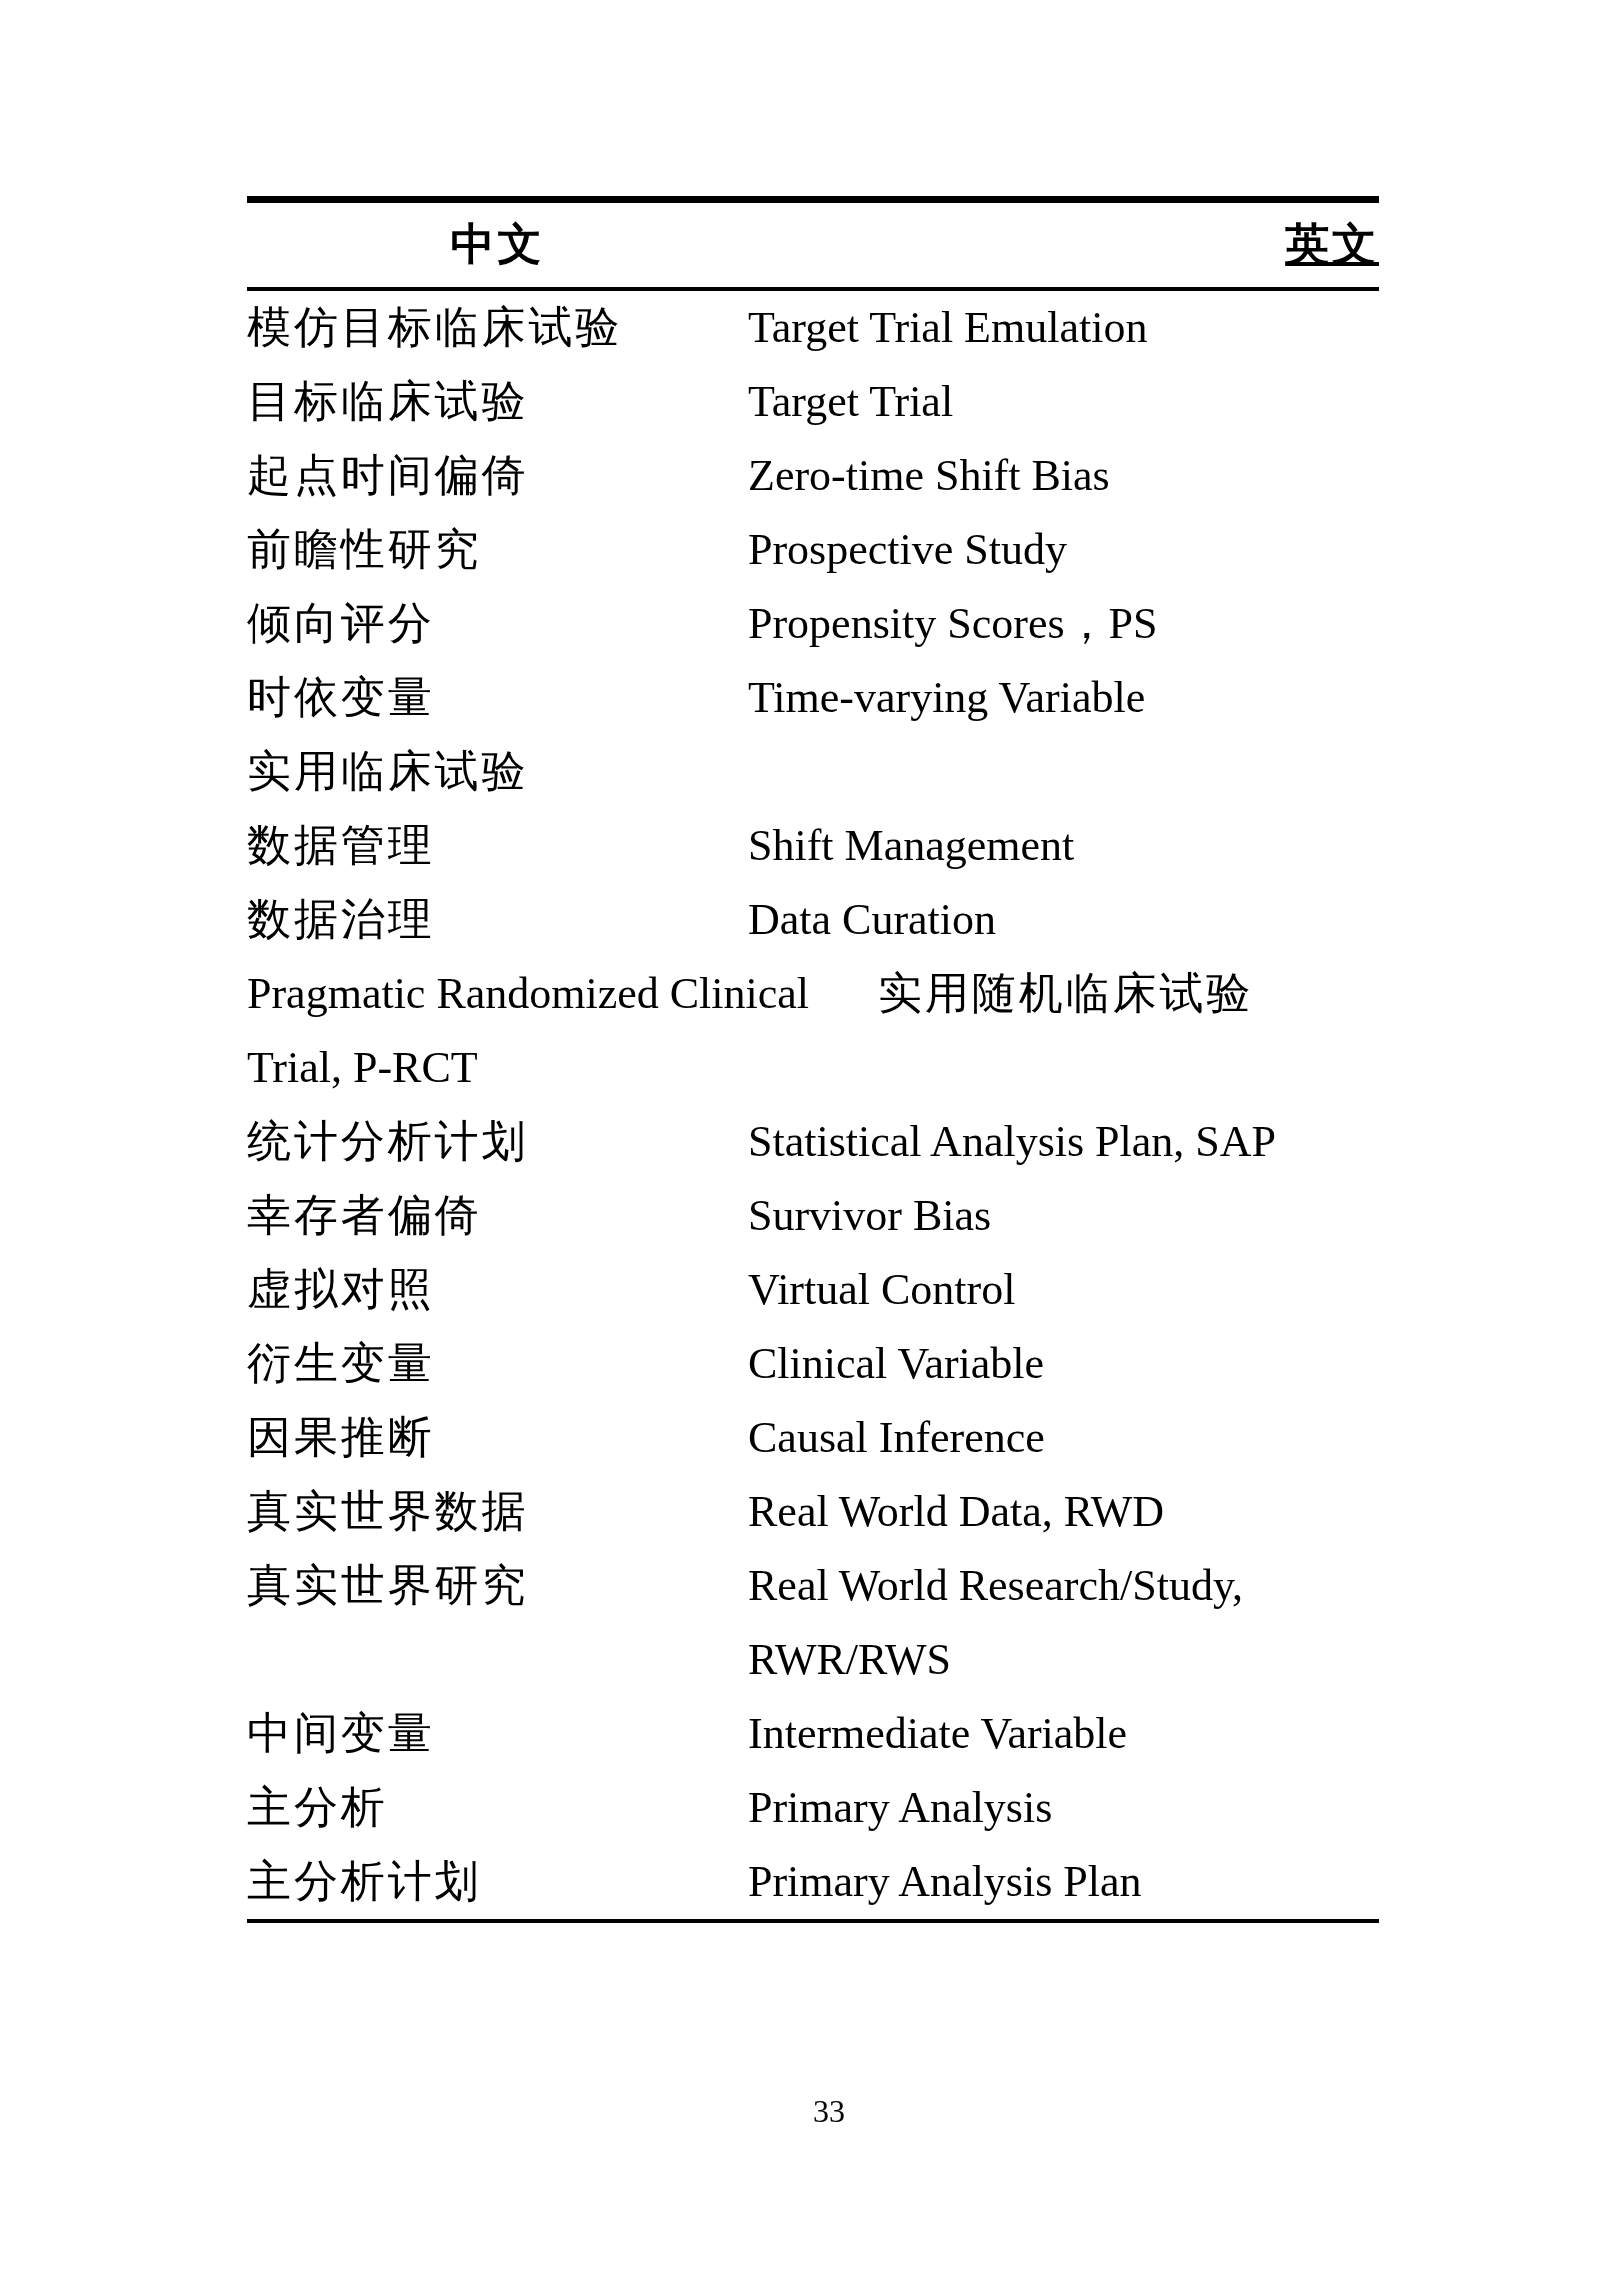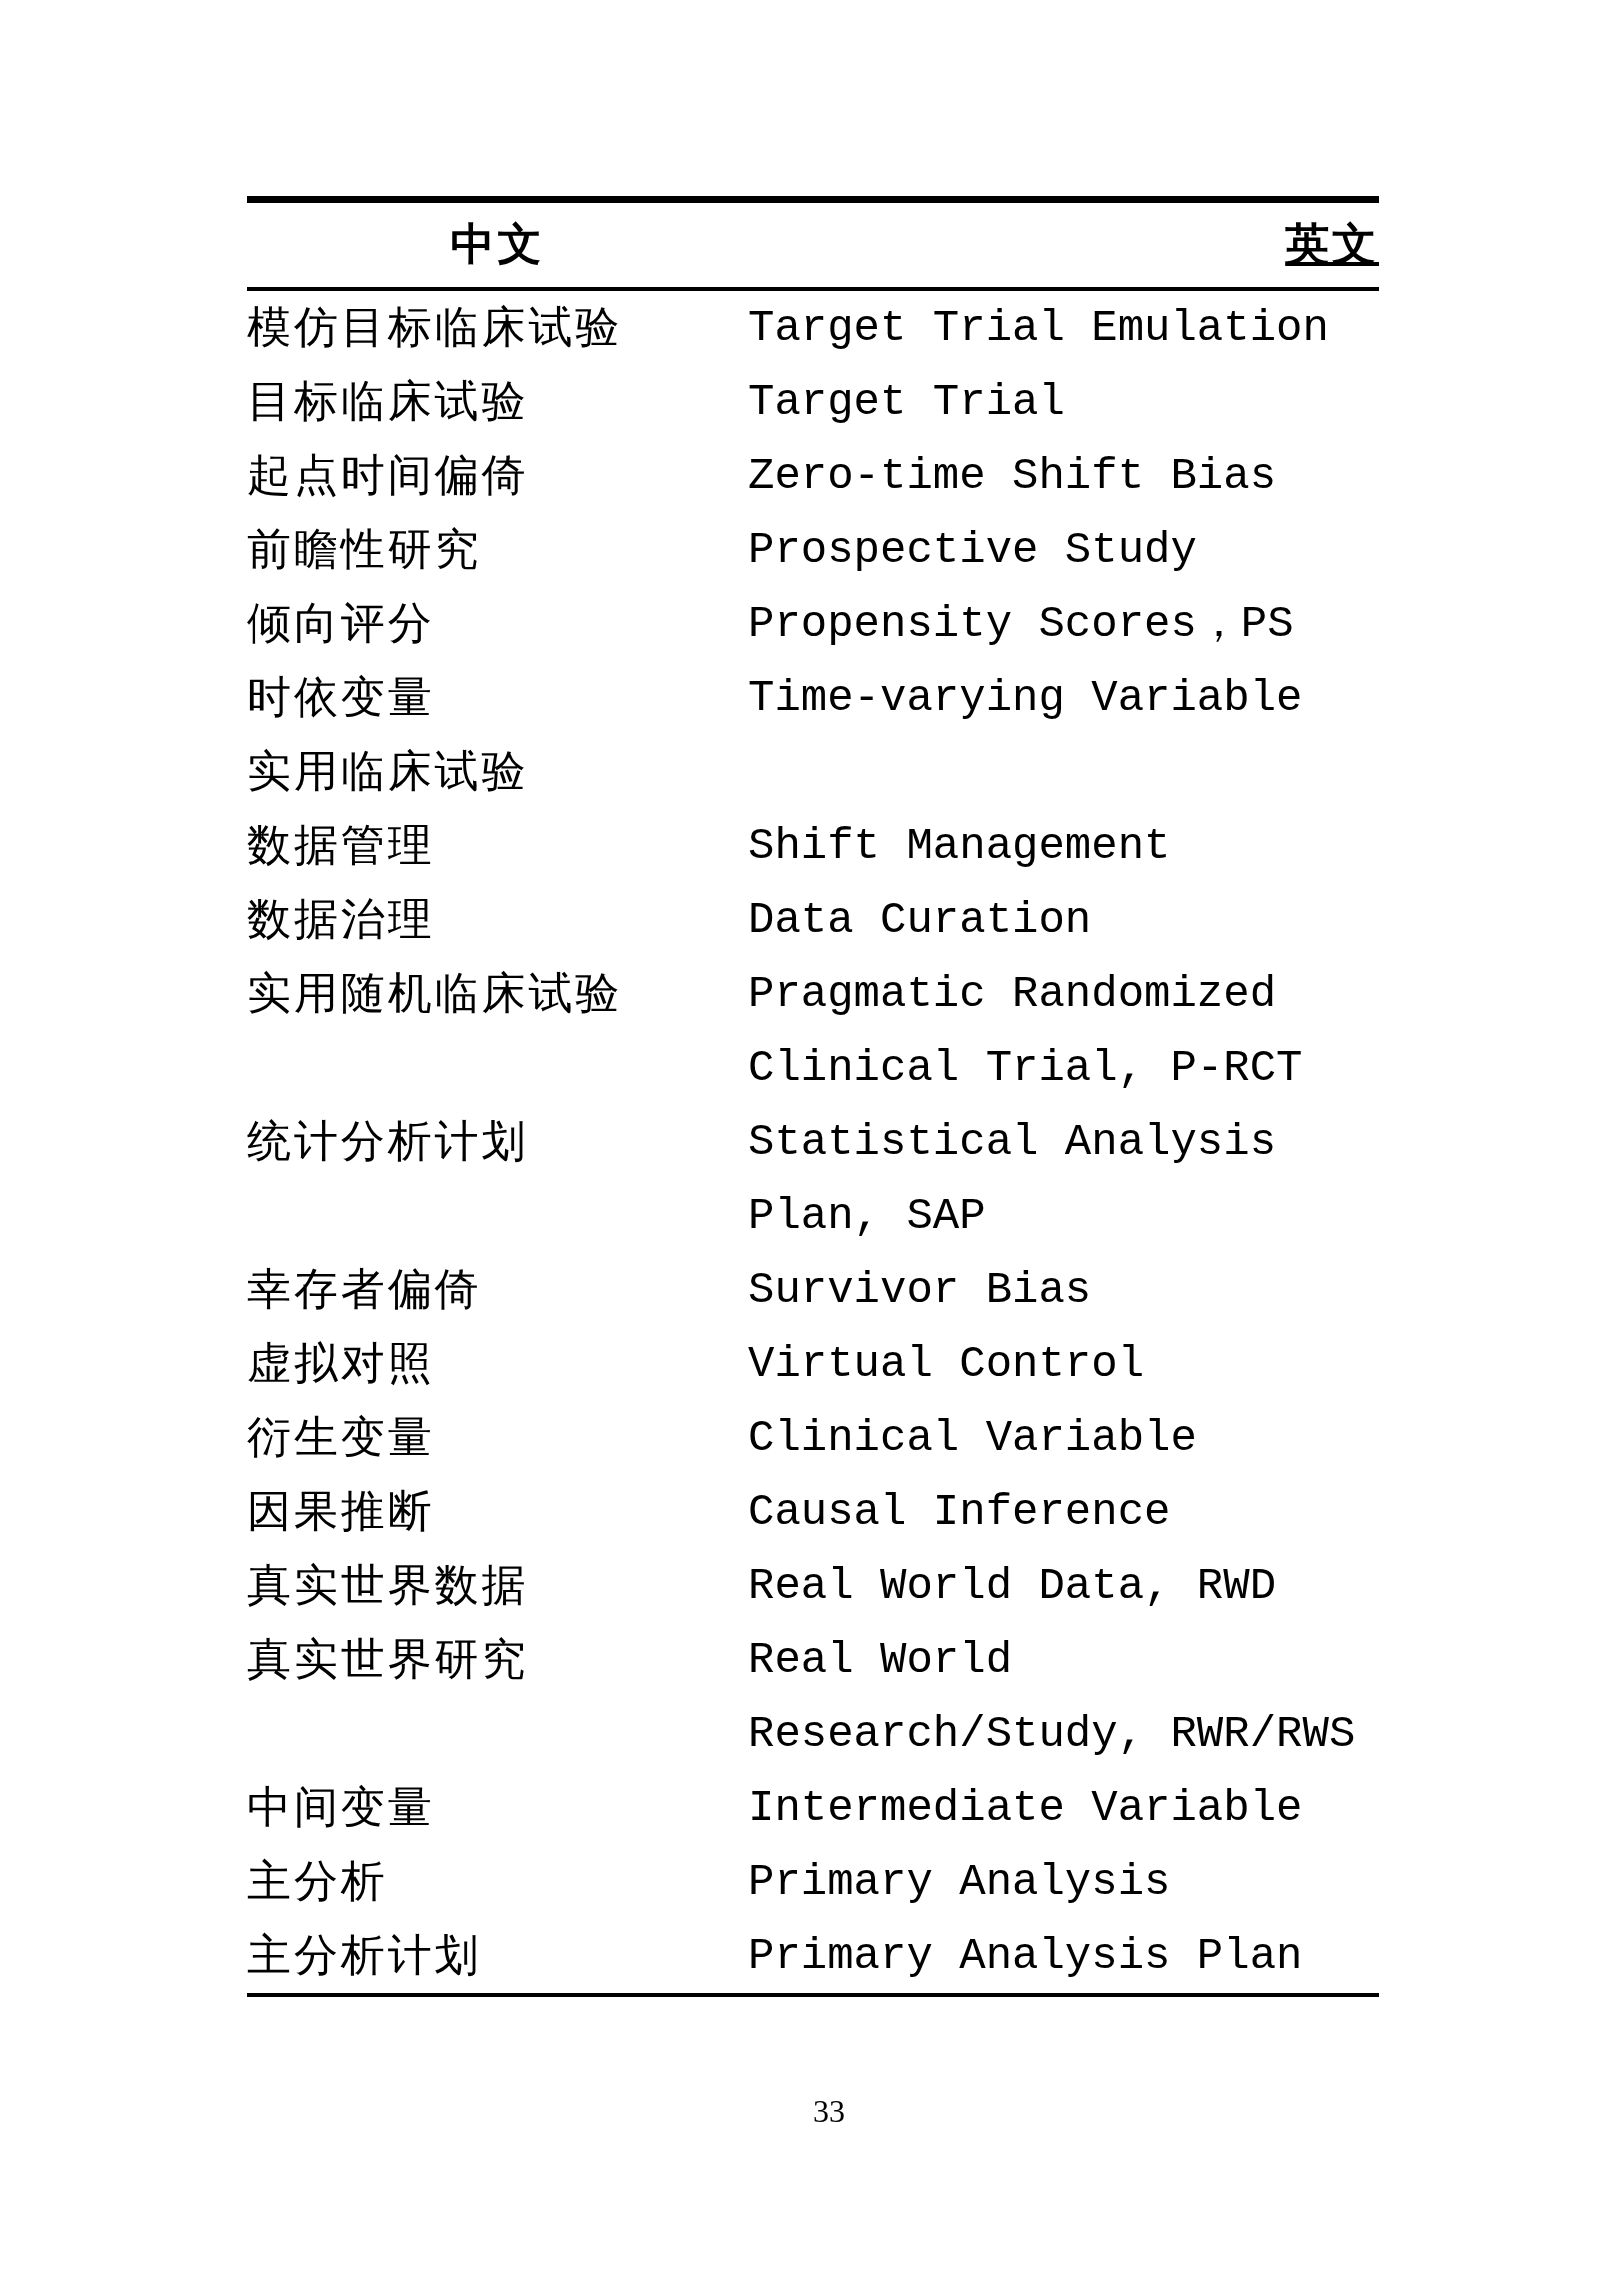--- a/index.html
+++ b/index.html
@@ -54,21 +54,20 @@
     line-height: 74px;
     font-size: 44px;
   }
   .cell-zh {
     width: 501px;
     letter-spacing: 2.9px;
   }
   .cell-en {
     width: 631px;
     letter-spacing: 0;
-    font-family: Liberation Mono, monospace;
   }
   .page-number {
     position: absolute;
     left: 0;
     right: 12px;
     top: 2093px;
     text-align: center;
     text-indent: 49px;
     font-size: 32px;
   }
@@ -119,22 +118,22 @@
         </div>
         <div class="term-row">
           <div class="cell cell-zh">数据管理</div>
           <div class="cell cell-en">Shift Management</div>
         </div>
         <div class="term-row">
           <div class="cell cell-zh">数据治理</div>
           <div class="cell cell-en">Data Curation</div>
         </div>
         <div class="term-row">
+          <div class="cell cell-en">Pragmatic Randomized Clinical Trial, P-RCT</div>
           <div class="cell cell-zh">实用随机临床试验</div>
-          <div class="cell cell-en">Pragmatic Randomized Clinical Trial, P-RCT</div>
         </div>
         <div class="term-row">
           <div class="cell cell-zh">统计分析计划</div>
           <div class="cell cell-en">Statistical Analysis Plan, SAP</div>
         </div>
         <div class="term-row">
           <div class="cell cell-zh">幸存者偏倚</div>
           <div class="cell cell-en">Survivor Bias</div>
         </div>
         <div class="term-row">

